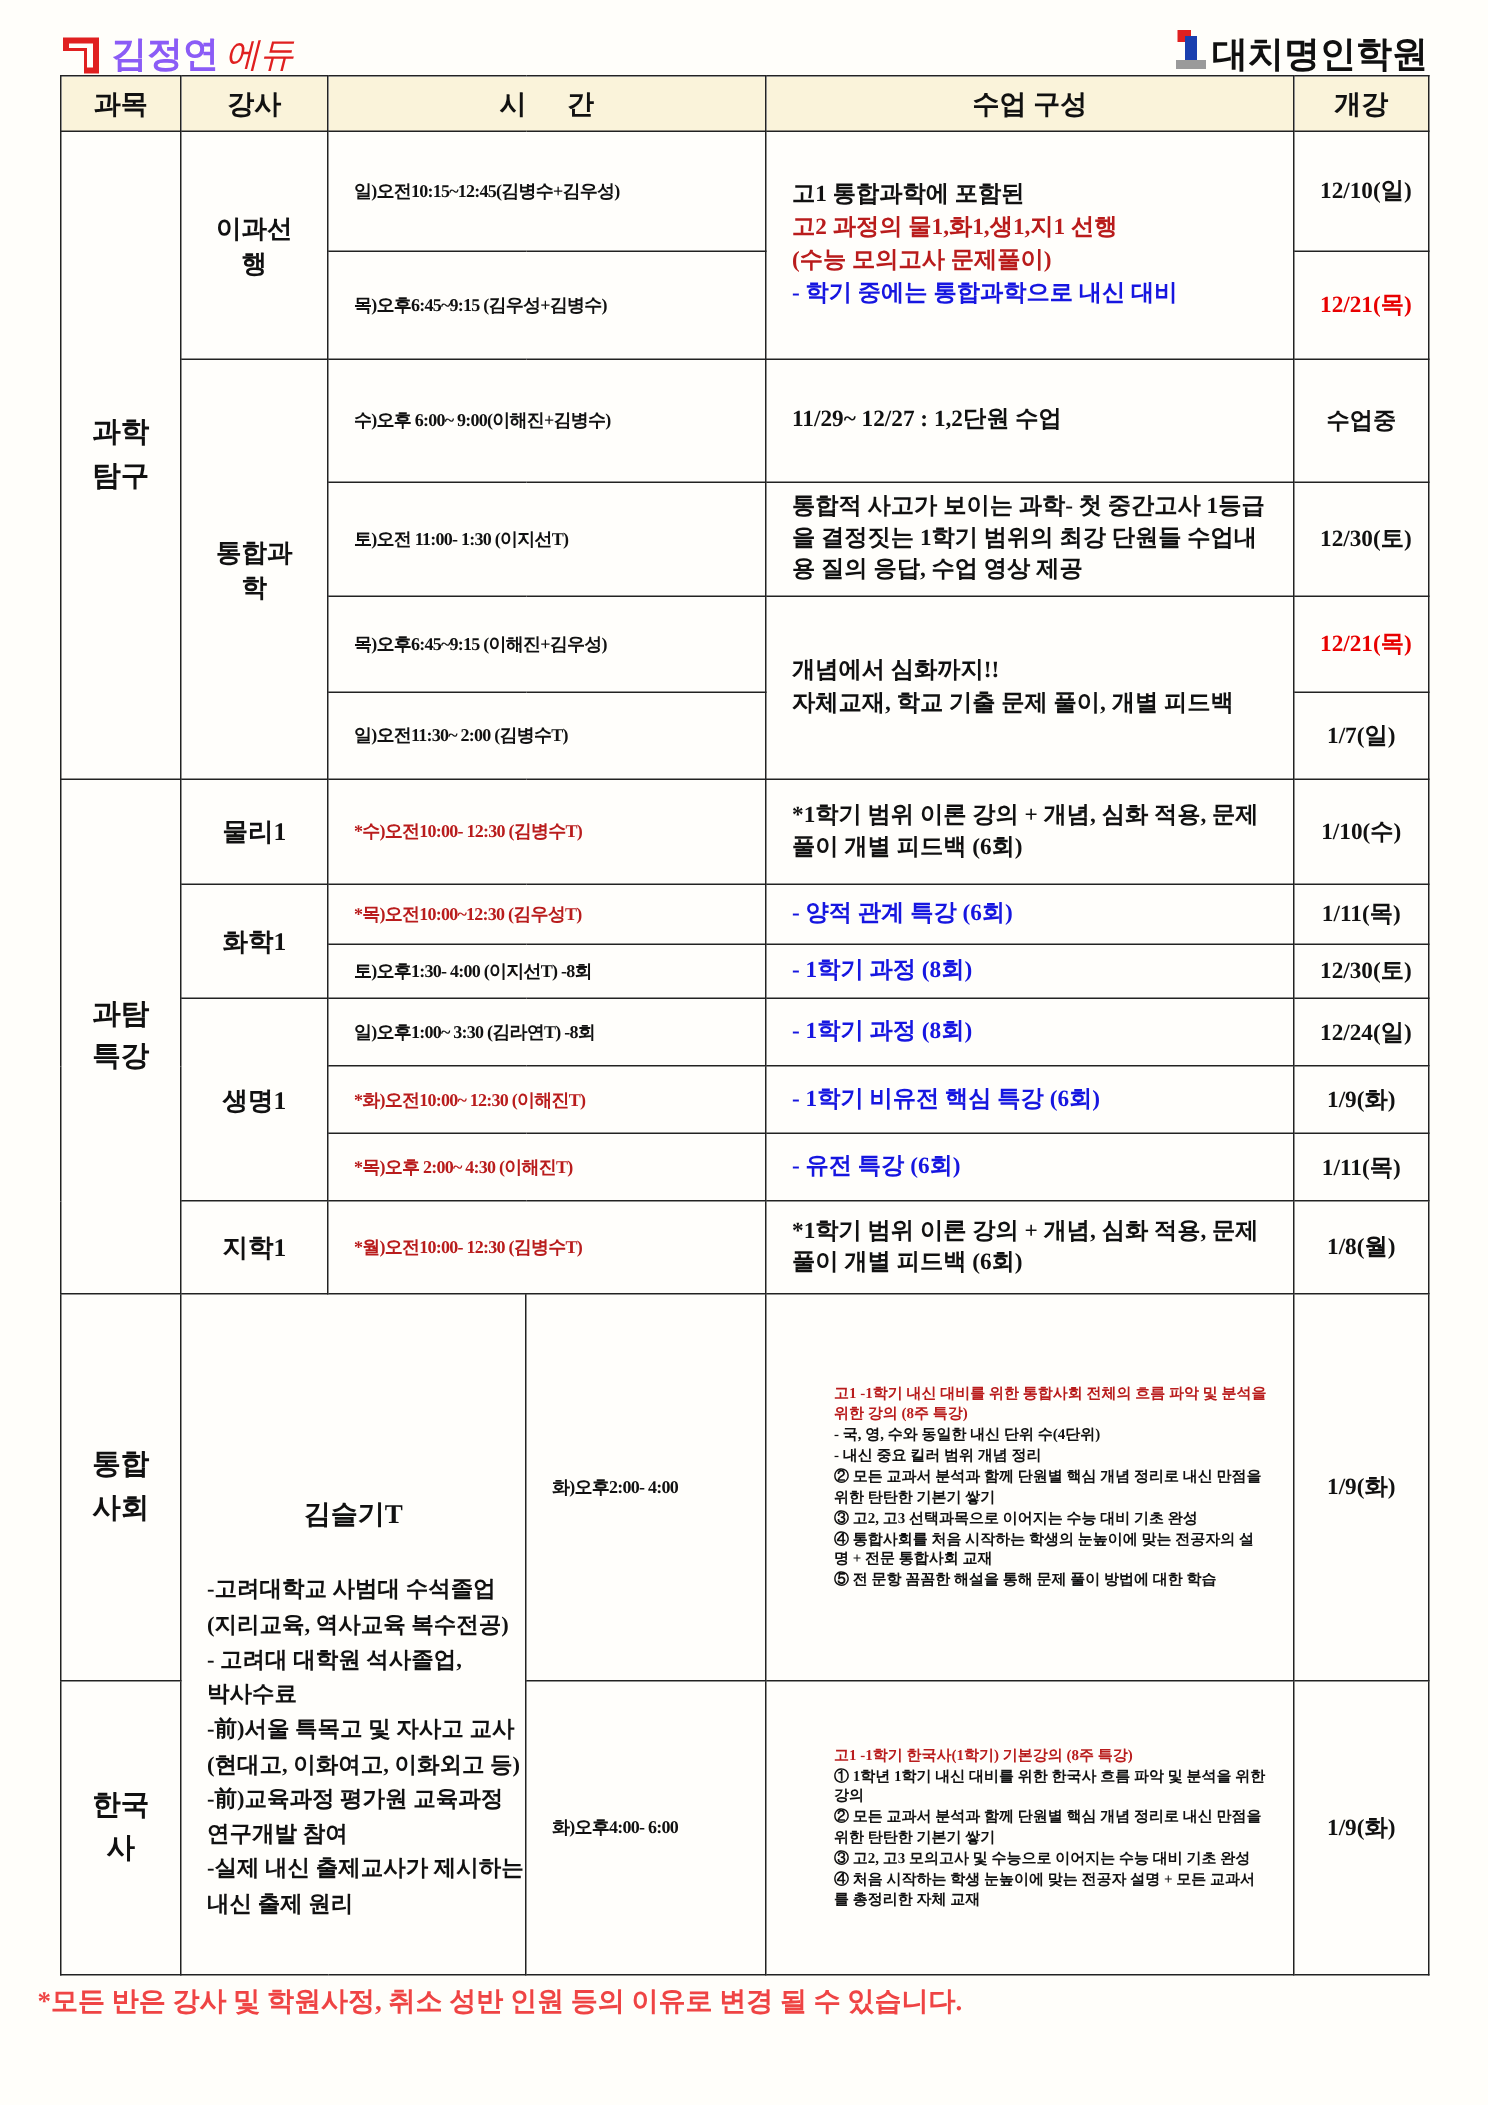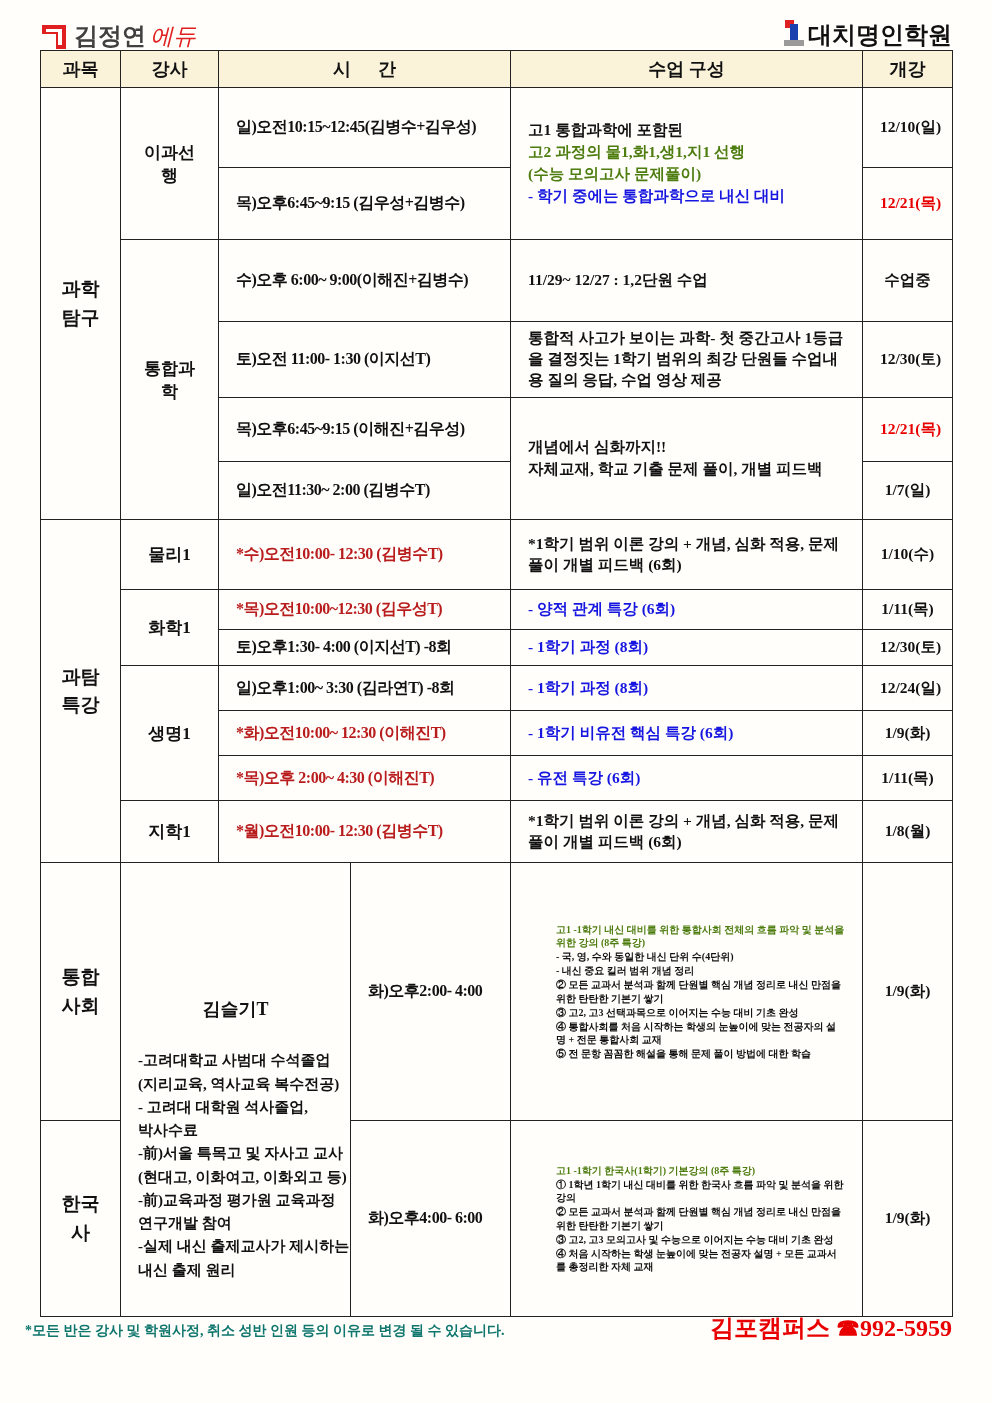--- a/index.html
+++ b/index.html
@@ -8,21 +8,21 @@
     background:#fffefa;
     font-family:"Liberation Serif","DejaVu Serif",serif;
     color:#111;
     position:relative;
   }
   .page{position:absolute;left:0;top:0;width:992px;height:1403px;}
 
   
   .logo-left{position:absolute;left:40px;top:20px;display:flex;align-items:center;gap:4px;}
   .logo-left .mark{width:30px;height:30px;}
-  .logo-left .nm{font-size:24px;font-weight:bold;color:#404040;letter-spacing:0px;}
+  .logo-left .nm{font-size:24px;font-weight:bold;color:#8b5cf6;letter-spacing:0px;}
   .logo-left .suffix{font-size:23px;font-weight:normal;color:#e02020;font-style:italic;}
   .logo-right{position:absolute;right:40px;top:18px;display:flex;align-items:center;gap:1px;}
   .logo-right .nm{font-size:24px;font-weight:bold;color:#101010;}
 
   
   table.sched{
     position:absolute;left:40px;top:50px;
     width:912px;
     border-collapse:collapse;
     table-layout:fixed;
@@ -38,42 +38,42 @@
     font-size:18px;font-weight:bold;
     text-align:center;height:32px;
     white-space:pre;
   }
   td{background:#fffefb;}
   .subject{
     font-size:19px;font-weight:bold;text-align:center;
     white-space:pre-line;line-height:1.5;
   }
   .teacher{font-size:17px;font-weight:bold;text-align:center;}
-  .time{font-size:16px;font-weight:bold;text-align:left;padding-left:10px;letter-spacing:-0.5px;}
+  .time{font-size:12px;font-weight:bold;text-align:left;padding-left:10px;letter-spacing:-0.5px;}
   .comp{font-size:15.5px;font-weight:bold;text-align:left;padding-left:8px;line-height:1.35;}
   .comp .ln{margin:1px 0;}
   .start{font-size:15.5px;font-weight:bold;text-align:center;}
   .c-k{color:#111;}
-  .c-r{color:#4d7c0f;}
+  .c-r{color:#b91c1c;}
   .c-b{color:#1616e0;}
   .t-blue{color:#b91c1c;}
   .t-red{color:#e80000;}
   .comp-small .ln{font-size:10px;line-height:1.32;margin-left:28px;}
   .vtop{vertical-align:top;padding-top:6px;}
 
   
   .profile{vertical-align:top;text-align:left;padding:10px 8px 6px 10px;}
   .profile .pname{font-size:18px;font-weight:bold;text-align:center;margin-top:100px;margin-bottom:28px;}
   .profile .bio{font-size:15px;font-weight:bold;line-height:1.55;}
   .profile .bio .ln{white-space:nowrap;}
 
   
   .footer-note{
     position:absolute;left:25px;top:1322px;
-    font-size:14px;font-weight:bold;color:#0f766e;
+    font-size:18px;font-weight:bold;color:#ef4444;
   }
   .footer-campus{
     position:absolute;right:40px;top:1312px;
     font-size:24px;font-weight:bold;color:#e80000;letter-spacing:0px;
   }
 </style>
 </head>
 <body>
 
 <div class="page">
@@ -259,15 +259,14 @@
             <div class="ln c-k">② 모든 교과서 분석과 함께 단원별 핵심 개념 정리로 내신 만점을 위한 탄탄한 기본기 쌓기</div>
             <div class="ln c-k">③ 고2, 고3 모의고사 및 수능으로 이어지는 수능 대비 기초 완성</div>
             <div class="ln c-k">④ 처음 시작하는 학생 눈높이에 맞는 전공자 설명 + 모든 교과서를 총정리한 자체 교재</div>
           </td>
       <td class="start">1/9(화)</td>
     </tr>
   </tbody>
     </table>
 
   <div class="footer-note">*모든 반은 강사 및 학원사정, 취소 성반 인원 등의 이유로 변경 될 수 있습니다.</div>
-  <div class="footer-campus">김포캠퍼스 ☎992-5959</div>
 
 </div>
 
 </body></html>

